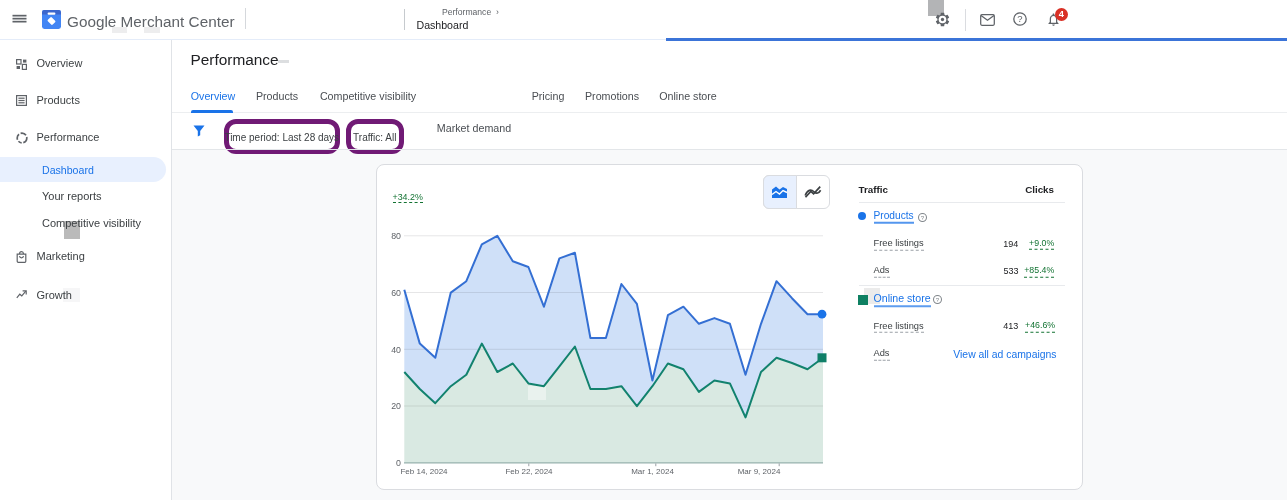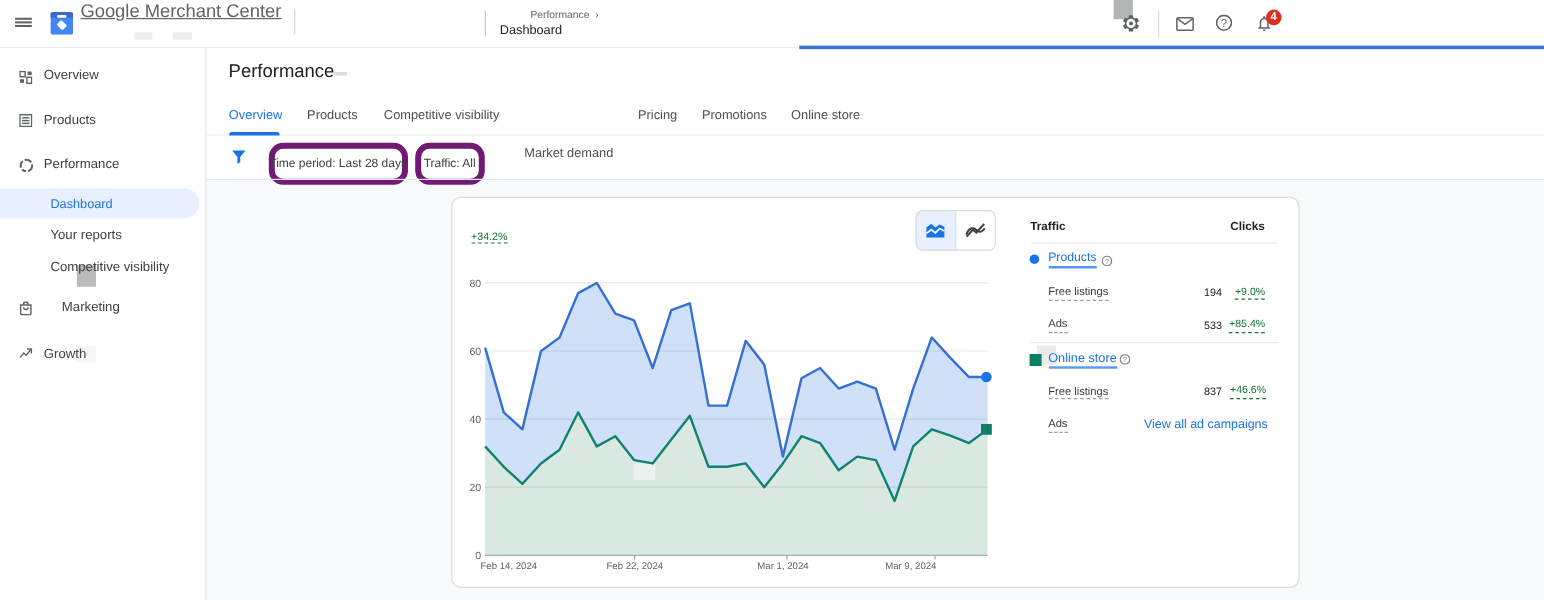--- a/index.html
+++ b/index.html
@@ -23,21 +23,21 @@
   </svg>
 
   <svg class="abs" style="left:42px;top:10px;" width="19" height="19" viewBox="0 0 19 19">
     <rect x="0" y="0" width="19" height="19" rx="2.4" fill="#4285f4"></rect>
     <path d="M0 2.4 A2.4 2.4 0 0 1 2.4 0 H16.6 A2.4 2.4 0 0 1 19 2.4 V4.6 H0 Z" fill="#3c67cd"></path>
     <rect x="5.6" y="2.6" width="7.8" height="2.1" rx="1" fill="#fff"></rect>
     <g transform="rotate(45 9.5 11)">
       <rect x="6.1" y="8.2" width="6.8" height="5.6" rx="1.1" fill="#fff"></rect>
     </g>
   </svg>
-  <div class="abs cy" style="left:67px;top:10px;font-size:15.3px;color:#5f6368;letter-spacing:0;text-decoration:underline;">Google Merchant Center</div>
+  <div class="abs cy" style="left:67px;top:22px;font-size:15.3px;color:#5f6368;letter-spacing:0;">Google Merchant Center</div>
 
   <div class="abs" style="left:112px;top:27px;width:15px;height:6px;background:#ededee;"></div>
   <div class="abs" style="left:144px;top:27px;width:16px;height:6px;background:#ededee;"></div>
 
   <div class="abs" style="left:245px;top:8px;width:1px;height:21px;background:#d5d8dc;"></div>
   <div class="abs" style="left:404px;top:9px;width:1px;height:21px;background:#c6cace;"></div>
 
   <div class="abs" style="left:417px;top:7px;font-size:8.6px;color:#5f6368;padding-left:25px;">Performance&nbsp; ›</div>
   <div class="abs" style="left:416.5px;top:19px;font-size:10.6px;color:#202124;font-weight:500;">Dashboard</div>
 
@@ -94,21 +94,21 @@
   <div class="abs cy" style="left:42px;top:169.5px;font-size:10.6px;color:#1a73e8;font-weight:500;">Dashboard</div>
   <div class="abs cy side-t" style="left:42px;top:196px;">Your reports</div>
   <div class="abs" style="left:64px;top:221px;width:16px;height:18px;background:#bababa;"></div>
   <div class="abs cy side-t" style="left:42px;top:223px;">Competitive visibility</div>
 
   <svg class="abs" style="left:16px;top:250.5px;" width="11" height="12" viewBox="0 0 11 12">
     <path d="M1.2 3.2 H9.8 V10.3 A1 1 0 0 1 8.8 11.3 H2.2 A1 1 0 0 1 1.2 10.3 Z" fill="none" stroke="#5f6368" stroke-width="1.2"></path>
     <path d="M3.6 3 V2.6 A1.9 1.9 0 0 1 7.4 2.6 V3" fill="none" stroke="#5f6368" stroke-width="1.2"></path>
     <path d="M3.6 5 A1.9 1.9 0 0 0 7.4 5" fill="none" stroke="#5f6368" stroke-width="1.2"></path>
   </svg>
-  <div class="abs cy side-t" style="left:36.5px;top:256px;margin-left:15px;">Marketing</div>
+  <div class="abs cy side-t" style="left:36.5px;top:256px;">Marketing</div>
 
   <div class="abs" style="left:63px;top:288px;width:17px;height:14px;background:#f6f6f7;"></div>
   <svg class="abs" style="left:16px;top:290px;" width="11" height="9" viewBox="0 0 11 9">
     <path d="M0.8 7.8 L3.8 4.2 L5.8 6 L9.8 1.2" fill="none" stroke="#5f6368" stroke-width="1.2"></path>
     <path d="M6.6 0.9 H10.2 V4.5" fill="none" stroke="#5f6368" stroke-width="1.2"></path>
   </svg>
   <div class="abs cy side-t" style="left:36.5px;top:294.5px;">Growth</div>
 
   <div class="abs" style="left:190.5px;top:52.3px;font-size:15.4px;line-height:15.4px;color:#202124;">Performance</div>
   <div class="abs" style="left:278.4px;top:59.6px;width:10.7px;height:3.8px;background:#dcdee0;"></div>
@@ -208,21 +208,21 @@
 
   <div class="abs" style="left:864px;top:288px;width:16px;height:15.5px;background:#ebebeb;"></div>
   <div class="abs" style="left:857.5px;top:294.5px;width:10px;height:10px;background:#0e8062;"></div>
   <div class="abs cy" style="left:873.5px;top:299.5px;font-size:10.6px;color:#1a73e8;border-bottom:2px solid rgba(26,115,232,.7);padding-bottom:1.5px;">Online store</div>
   <svg class="abs" style="left:933px;top:295px;" width="9" height="9" viewBox="0 0 14 14">
     <circle cx="7" cy="7" r="6.2" fill="none" stroke="#80868b" stroke-width="1.6"></circle>
     <text x="7" y="10.4" font-size="9.5" fill="#80868b" text-anchor="middle" font-family="Liberation Sans">?</text>
   </svg>
 
   <div class="abs cy lbl" style="left:873.5px;top:326.5px;">Free listings</div>
-  <div class="abs cy num" style="right:268.7px;top:326.3px;">837</div>
+  <div class="abs cy num" style="right:268.7px;top:326.3px;">413</div>
   <div class="abs cy pct" style="right:231.9px;top:326.3px;">+46.6%</div>
 
   <div class="abs cy lbl" style="left:873.5px;top:354px;">Ads</div>
   <div class="abs cy" style="left:953.3px;top:353.8px;font-size:10.4px;color:#1a73e8;">View all ad campaigns</div>
 
 </div>
 <style>
   .side-t { font-size:11px; color:#3c4043; }
   .tab { font-size:10.7px; color:#4a4e53; font-weight:500; }
   .chip { height:35px; border:5px solid #701a75; border-radius:12px; font-size:10px; color:#3c4043; background:#fff; }

